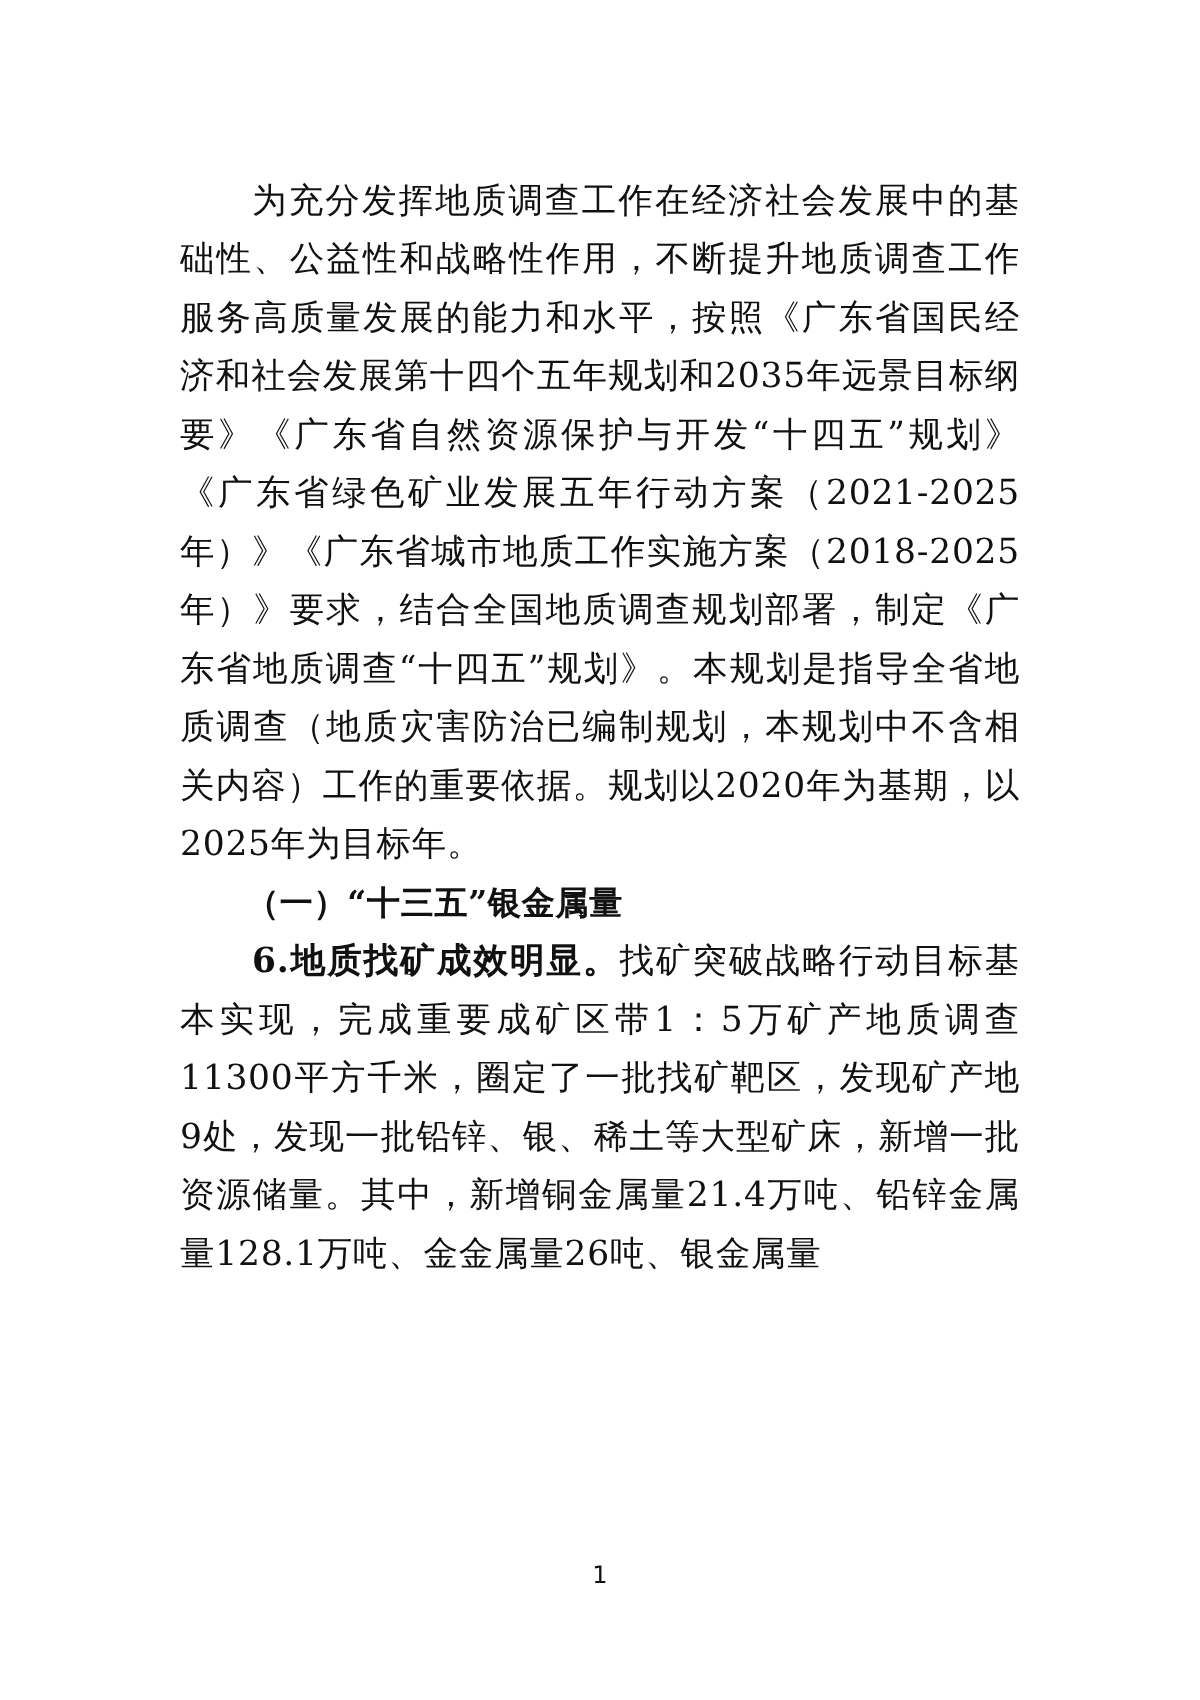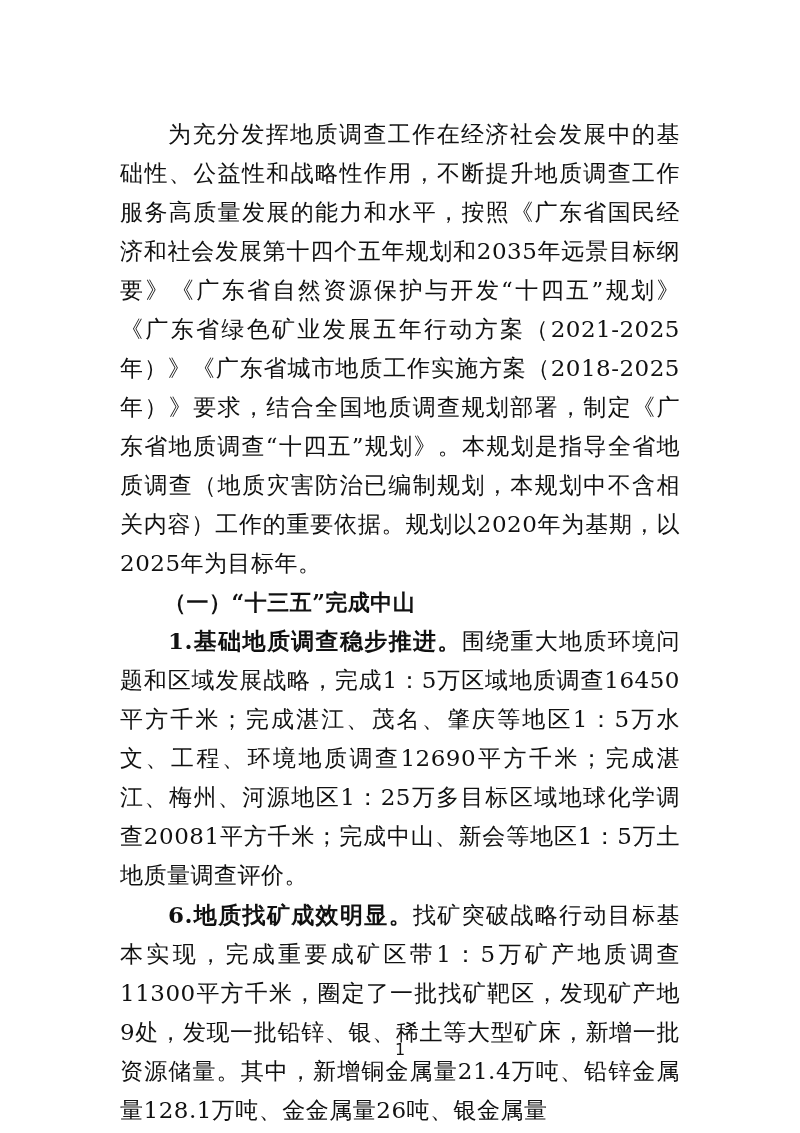--- a/index.html
+++ b/index.html
@@ -21,18 +21,17 @@
     position: absolute; left: 0; width: 800px; top: 1040px; text-align: center;
     font-family: "DejaVu Sans", "Liberation Sans", sans-serif; font-size: 16px; color: #111;
   }
 </style>
 </head>
 <body>
 
 <div class="page">
   <div class="content">
     <p class="para">为充分发挥地质调查工作在经济社会发展中的基础性、公益性和战略性作用，不断提升地质调查工作服务高质量发展的能力和水平，按照《广东省国民经济和社会发展第十四个五年规划和2035年远景目标纲要》《广东省自然资源保护与开发“十四五”规划》《广东省绿色矿业发展五年行动方案（2021-2025年）》《广东省城市地质工作实施方案（2018-2025年）》要求，结合全国地质调查规划部署，制定《广东省地质调查“十四五”规划》。本规划是指导全省地质调查（地质灾害防治已编制规划，本规划中不含相关内容）工作的重要依据。规划以2020年为基期，以2025年为目标年。</p>
-    <p class="h2">（一）“十三五”完成中山</p>
-    <p class="para"><span class="bold-lead">1.基础地质调查稳步推进。</span><span>围绕重大地质环境问题和区域发展战略，完成1：5万区域地质调查16450平方千米；完成湛江、茂名、肇庆等地区1：5万水文、工程、环境地质调查12690平方千米；完成湛江、梅州、河源地区1：25万多目标区域地球化学调查20081平方千米；完成中山、新会等地区1：5万土地质量调查评价。</span></p>
+    <p class="h2">（一）“十三五”银金属量</p>
     <p class="para"><span class="bold-lead">6.地质找矿成效明显。</span><span>找矿突破战略行动目标基本实现，完成重要成矿区带1：5万矿产地质调查11300平方千米，圈定了一批找矿靶区，发现矿产地9处，发现一批铅锌、银、稀土等大型矿床，新增一批资源储量。其中，新增铜金属量21.4万吨、铅锌金属量128.1万吨、金金属量26吨、银金属量</span></p>
   </div>
   <div class="page-number">1</div>
 </div>
 
 </body></html>

